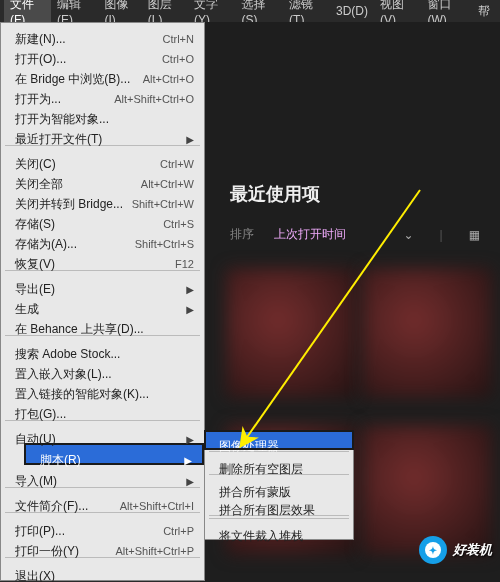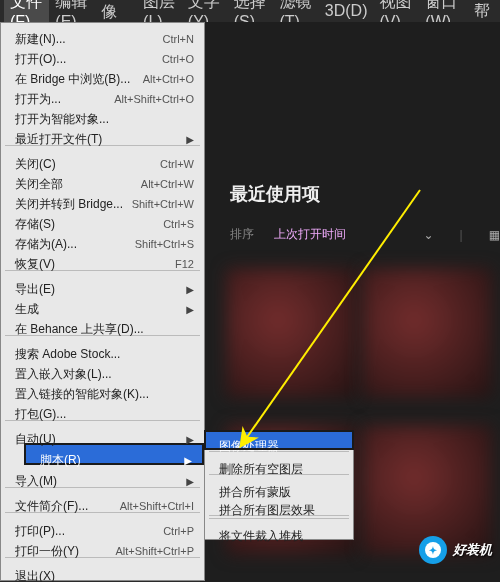--- a/index.html
+++ b/index.html
@@ -1,26 +1,26 @@
 <!DOCTYPE html>
 <html><head>
 <meta charset="utf-8">
 <style>
   * { margin: 0; padding: 0; box-sizing: border-box; font-family: "Microsoft YaHei", sans-serif; }
   body { width: 500px; height: 582px; background: #1a1a1a; overflow: hidden; position: relative; }
   
-  .menubar { height: 22px; background: #2a2a2a; display: flex; align-items: center; padding: 0 4px; font-size: 16px; color: #ccc; }
+  .menubar { height: 22px; background: #2a2a2a; display: flex; align-items: center; padding: 0 4px; font-size: 12px; color: #ccc; }
   .menubar-item { padding: 2px 6px; cursor: default; }
   .menubar-item.active { background: #4a4a4a; color: #fff; }
   
   .main-area { position: absolute; top: 22px; left: 0; right: 0; bottom: 0; background: #2a2a2a; }
   
   .dark-bg { position: absolute; top: 0; left: 200px; right: 0; bottom: 0; background: #1e1e1e; }
   
-  .recent-panel { position: absolute; top: 160px; left: 230px; right: 0; color: #eee; }
+  .recent-panel { position: absolute; top: 160px; left: 230px; right: 20px; color: #eee; }
   .recent-title { font-size: 18px; font-weight: bold; margin-bottom: 20px; }
   .recent-sort { font-size: 12px; color: #aaa; display: flex; align-items: center; gap: 20px; }
   .sort-label { color: #888; }
   .sort-value { color: #f0abfc; }
   .chev-down { margin-left: auto; }
   .pipe { color: #555; margin: 0 6px; }
   
   .blur-thumbs { position: absolute; top: 240px; left: 220px; right: 0; bottom: 0; display: flex; flex-wrap: wrap; gap: 6px; padding: 6px; }
   .thumb { width: 130px; height: 130px; background: radial-gradient(circle at 40% 40%, rgba(200,60,60,0.5), rgba(40,10,10,0.6)); filter: blur(8px); border-radius: 4px; }
   

